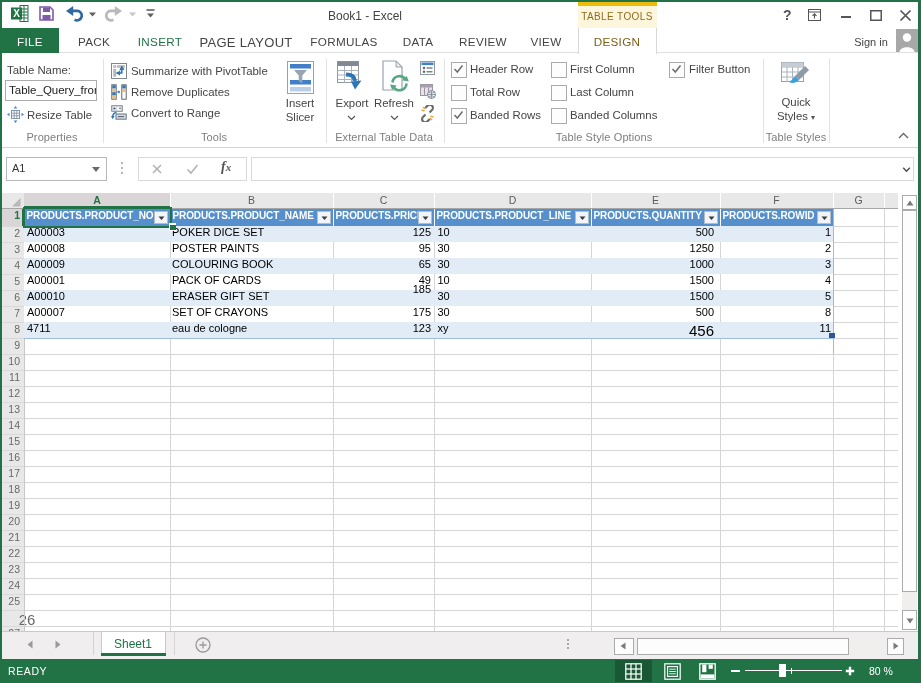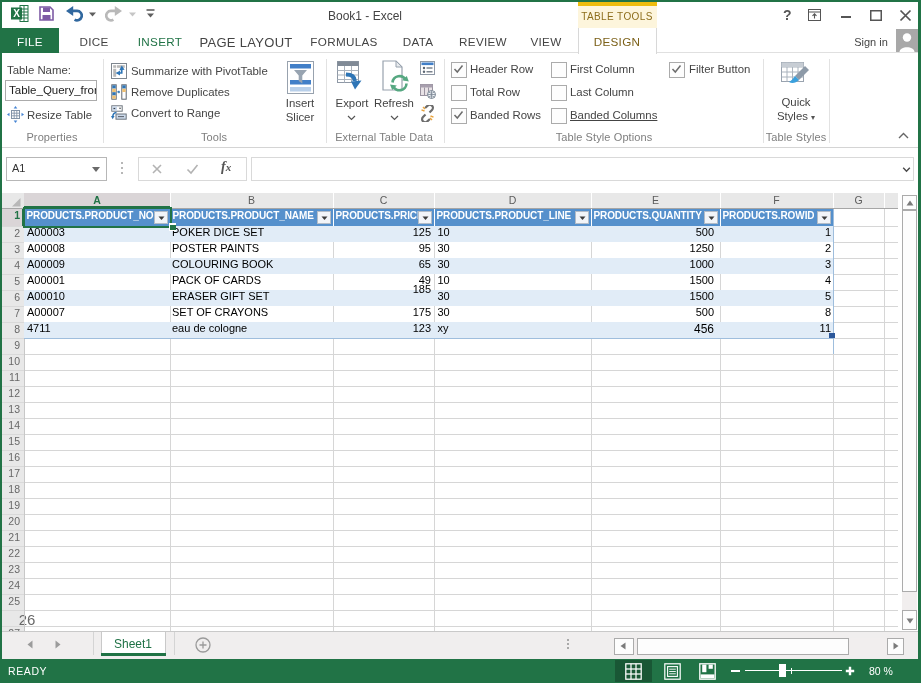--- a/index.html
+++ b/index.html
@@ -75,21 +75,21 @@
         <rect x="0.75" y="0.75" width="10.5" height="9.5" fill="none" stroke="#555" stroke-width="1.5"></rect>
       </svg>
     <svg class="abs" style="left:899px;top:9px;" width="13" height="13" viewBox="0 0 13 13">
         <path d="M1.5 1.5 L11.5 11.5 M11.5 1.5 L1.5 11.5" stroke="#555" stroke-width="1.7"></path>
       </svg>
   </div>
 
   <div class="abs" style="left:0;top:52px;width:921px;height:1px;background:#e0e0e0;"></div>
   <div class="abs" style="left:1px;top:28px;width:58px;height:25px;background:#217346;"></div>
   <div class="abs ctr" style="left:30px;top:35px;font-size:11.7px;color:#fff;letter-spacing:.3px;">FILE</div>
-  <div class="abs ctr" style="left:94px;top:35px;font-size:11.7px;color:#444;letter-spacing:.3px;">DICE</div>
+  <div class="abs ctr" style="left:94px;top:35px;font-size:11.7px;color:#444;letter-spacing:.3px;">PACK</div>
   <div class="abs ctr" style="left:160px;top:35px;font-size:11.7px;color:#217346;letter-spacing:.3px;">INSERT</div>
   <div class="abs ctr" style="left:246px;top:35px;font-size:13px;color:#444;letter-spacing:.3px;">PAGE LAYOUT</div>
   <div class="abs ctr" style="left:344px;top:35px;font-size:11.7px;color:#444;letter-spacing:.3px;">FORMULAS</div>
   <div class="abs ctr" style="left:418px;top:35px;font-size:11.7px;color:#444;letter-spacing:.3px;">DATA</div>
   <div class="abs ctr" style="left:483px;top:35px;font-size:11.7px;color:#444;letter-spacing:.3px;">REVIEW</div>
   <div class="abs ctr" style="left:546px;top:35px;font-size:11.7px;color:#444;letter-spacing:.3px;">VIEW</div>
   <div class="abs" style="left:578px;top:28px;width:79px;height:26px;background:#fff;border-left:1px solid #d8d8d8;border-right:1px solid #d8d8d8;box-sizing:border-box;"></div>
   <div class="abs ctr" style="left:617px;top:35px;font-size:11.7px;color:#7c6119;letter-spacing:.3px;">DESIGN</div>
   <div class="abs ctr" style="left:871px;top:36px;font-size:11px;color:#444;">Sign in</div>
   <div id="avatar">
@@ -242,21 +242,21 @@
     <div class="cb" style="left:451px;top:108px;"></div>
     <svg class="abs" style="left:453px;top:110px;" width="11" height="10" viewBox="0 0 11 10">
         <path d="M1.5 5 L4.3 8 L9.5 1.5" stroke="#6d6d6d" stroke-width="1.5" fill="none"></path>
       </svg>
     <div class="abs rtext" style="left:470px;top:109px;">Banded Rows</div>
     <div class="cb" style="left:551px;top:62px;"></div>
     <div class="abs rtext" style="left:570px;top:63px;">First Column</div>
     <div class="cb" style="left:551px;top:85px;"></div>
     <div class="abs rtext" style="left:570px;top:86px;">Last Column</div>
     <div class="cb" style="left:551px;top:108px;"></div>
-    <div class="abs rtext" style="left:570px;top:109px;text-decoration:underline;">Banded Columns</div>
+    <div class="abs rtext" style="left:570px;top:109px;">Banded Columns</div>
     <div class="cb" style="left:669px;top:62px;"></div>
     <svg class="abs" style="left:671px;top:64px;" width="11" height="10" viewBox="0 0 11 10">
         <path d="M1.5 5 L4.3 8 L9.5 1.5" stroke="#6d6d6d" stroke-width="1.5" fill="none"></path>
       </svg>
     <div class="abs rtext" style="left:689px;top:63px;">Filter Button</div>
   </div>
   <div id="ribbon-styles">
     <svg class="abs" style="left:781px;top:62px;" width="31" height="29" viewBox="0 0 31 29">
       <rect x="0.5" y="0.5" width="22" height="19" fill="#fff" stroke="#99a3af" stroke-width="1"></rect>
       <g stroke="#aab3bd" stroke-width="1">
@@ -516,21 +516,21 @@
     <div class="abs" style="left:170px;top:112.5px;font-size:11px;color:#000;">SET OF CRAYONS</div>
     <div class="abs" style="left:329px;top:112.5px;width:100px;text-align:right;font-size:11px;color:#000;">175</div>
     <div class="abs" style="left:435.5px;top:112.5px;font-size:11px;color:#000;">30</div>
     <div class="abs" style="left:612px;top:112.5px;width:100px;text-align:right;font-size:11px;color:#000;">500</div>
     <div class="abs" style="left:729px;top:112.5px;width:100px;text-align:right;font-size:11px;color:#000;">8</div>
     <div class="abs" style="left:22px;top:129px;width:809px;height:16px;background:#e1ecf7;"></div>
     <div class="abs" style="left:25px;top:128.5px;font-size:11px;color:#000;">4711</div>
     <div class="abs" style="left:170px;top:128.5px;font-size:11px;color:#000;">eau de cologne</div>
     <div class="abs" style="left:329px;top:128.5px;width:100px;text-align:right;font-size:11px;color:#000;">123</div>
     <div class="abs" style="left:435.5px;top:128.5px;font-size:11px;color:#000;">xy</div>
-    <div class="abs" style="left:612px;top:128.5px;width:100px;text-align:right;font-size:12px;color:#000;">456</div>
+    <div class="abs" style="left:612px;top:128.5px;width:100px;text-align:right;font-size:15px;color:#000;">456</div>
     <div class="abs" style="left:729px;top:128.5px;width:100px;text-align:right;font-size:11px;color:#000;">11</div>
     <div class="abs" style="left:831px;top:16px;width:1px;height:145px;background:#9fbedd;"></div>
     <div class="abs" style="left:22px;top:144.5px;width:810px;height:1px;background:#9fbedd;"></div>
     <div class="abs" style="left:827px;top:139.5px;width:5.5px;height:5.5px;background:#2b579a;"></div>
     <div class="abs" style="left:20.5px;top:13.5px;width:149px;height:21px;border:2px solid #217346;box-sizing:border-box;"></div>
     <div class="abs" style="left:166.5px;top:30px;width:7.5px;height:7.5px;background:#fff;"></div>
     <div class="abs" style="left:168px;top:31.5px;width:5.5px;height:5.5px;background:#217346;"></div>
     <div class="abs" style="left:895.5px;top:0;width:1px;height:438px;background:#c6c6c6;"></div>
     </div>
     <div class="abs" style="left:898px;top:193px;width:20px;height:438px;background:#fff;"></div>

